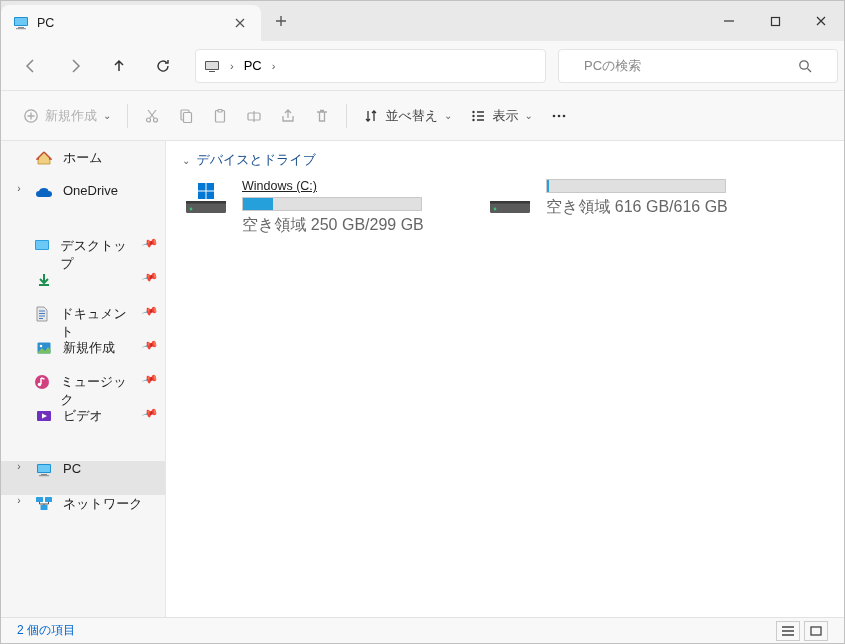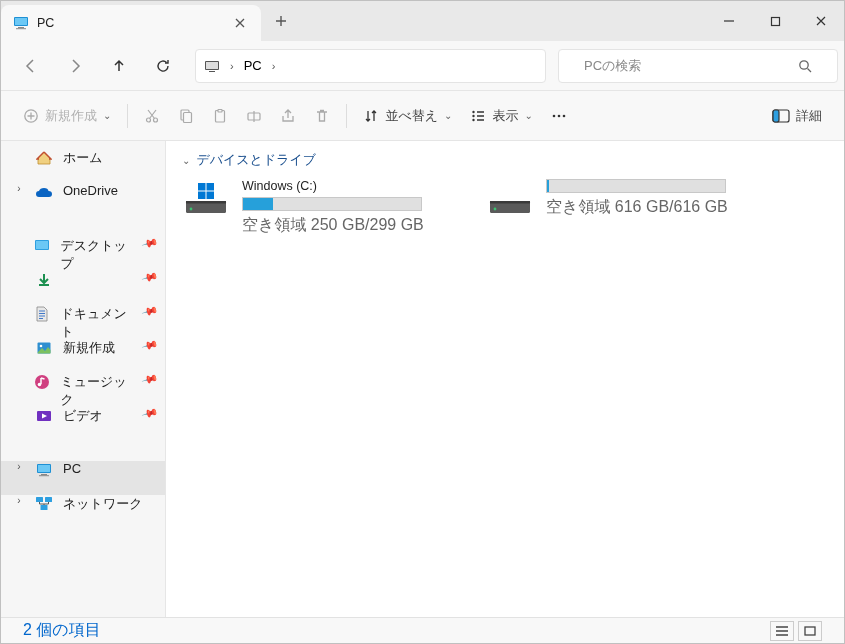--- a/index.html
+++ b/index.html
@@ -44,27 +44,27 @@
   .sideitem .pin { margin-left:auto; color:#999; font-size:11px; transform:rotate(30deg);}
   .sidegap { height:20px; }
   
   .content { flex:1; padding:10px 16px; overflow:auto; }
   .grouphdr { display:flex; align-items:center; gap:6px; color:#1a4f8e; font-size:13px; margin-bottom:10px; }
   .grouphdr .chv { font-size:10px; color:#666;}
   .drives { display:flex; gap:24px; flex-wrap:wrap; }
   .drive { display:flex; gap:12px; width:280px; }
   .dicon { width:48px; height:40px; display:flex; align-items:center; justify-content:center;}
   .dinfo { flex:1; font-size:12.5px; }
-  .dname { color:#222; margin-bottom:4px; }
+  .dname { color:#222; margin-bottom:4px;text-decoration:underline; }
   .dbar { height:14px; background:#e0e0e0; border:1px solid #c8c8c8; position:relative; margin-bottom:4px; width:180px;}
   .dbar .fill { height:100%; background:#26a0da; }
   .dspace { color:#666; font-size:16px; }
   
   
-  .status { height:26px; border-top:1px solid #e2e2e2; background:#f8f8f8; display:flex; align-items:center; padding:0 22px; font-size:16px; color:#0066cc; }
+  .status { height:26px; border-top:1px solid #e2e2e2; background:#f8f8f8; display:flex; align-items:center; padding:0 16px; font-size:12px; color:#0066cc; }
   .status .flex{flex:1;}
   .viewbtn { width:24px; height:20px; border:1px solid #ccc; display:flex; align-items:center; justify-content:center; margin-left:4px; color:#444;}
   
   svg { display:block; }
 </style>
 </head>
 <body>
 
 <div class="titlebar">
   <div class="tab">
@@ -216,27 +216,20 @@
     <span class="chev">⌄</span>
   </div>
   <div class="tool">
     <svg width="16" height="6" viewBox="0 0 16 6">
         <circle cx="3" cy="3" r="1.3" fill="#333"></circle>
         <circle cx="8" cy="3" r="1.3" fill="#333"></circle>
         <circle cx="13" cy="3" r="1.3" fill="#333"></circle>
       </svg>
   </div>
   <div class="flex"></div>
-  <div class="tool">
-    <svg width="18" height="14" viewBox="0 0 18 14">
-        <rect x="1" y="1" width="16" height="12" rx="2" fill="none" stroke="#333" stroke-width="1.2"></rect>
-        <rect x="1" y="1" width="6" height="12" rx="2" fill="#2e9fe0" stroke="#333" stroke-width="1.2"></rect>
-      </svg>
-    <span>詳細</span>
-  </div>
 </div>
 
 <div class="main">
 
   <div class="sidebar">
     <div class="sideitem">
       <span class="expand"></span>
       <span class="micon">
           <svg width="16" height="16" viewBox="0 0 16 16">
             <path d="M2 8 L8 2 L14 8 V14 H2 Z" fill="#f0d080" stroke="#c09030" stroke-width="0.8"></path>

